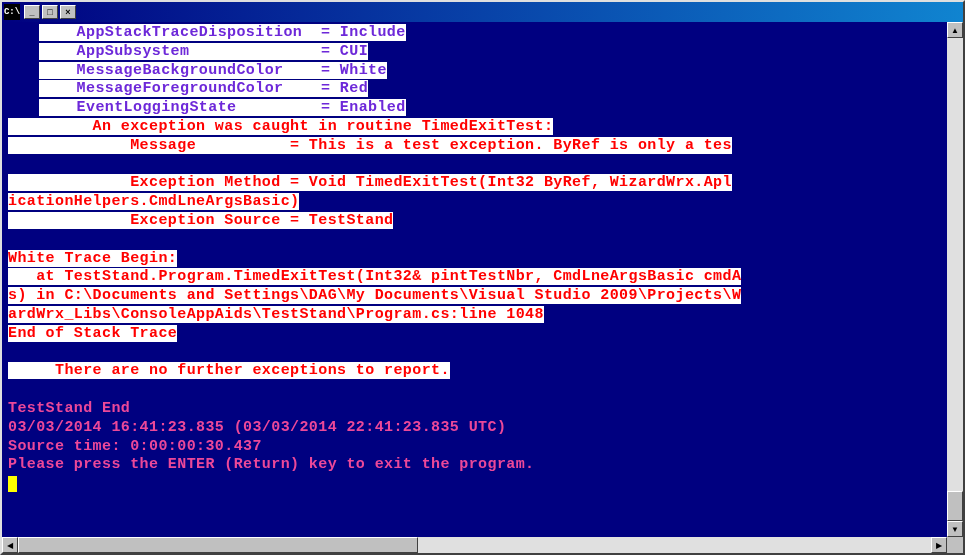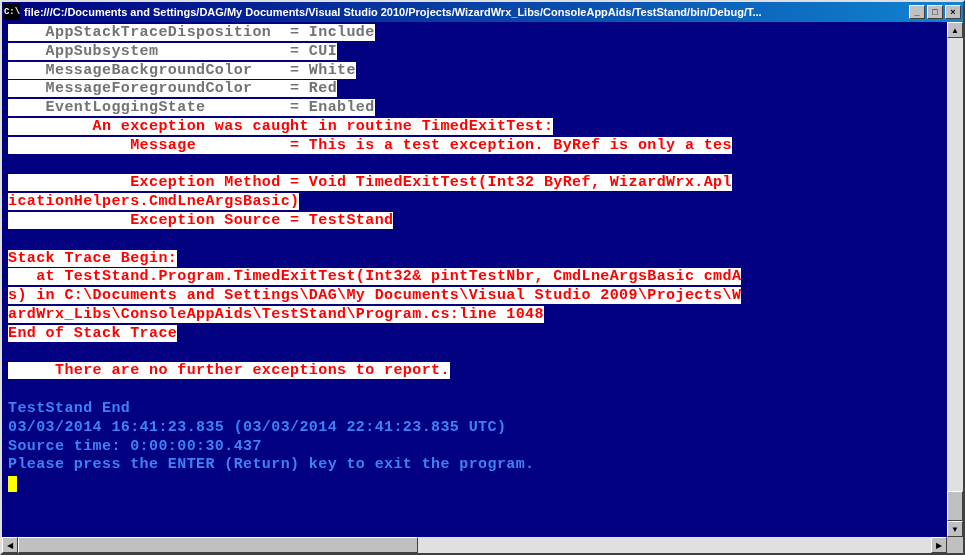--- a/index.html
+++ b/index.html
@@ -131,60 +131,59 @@
     border: 1px solid;
     border-color: #fff #404040 #404040 #fff;
   }
   .corner {
     width: 16px;
     height: 16px;
     background: #c0c0c0;
   }
 
   
-  .cfg { color: #737373; background: #ffffff; }
+  .cfg { color: #6d28d9; background: #ffffff; margin-left: 31px; }
   .err { color: #ff0000; background: #ffffff; margin-top: 36px; }
-  .fin { color: #3b82f6; background: #000080; }
+  .fin { color: #ec4899; background: #000080; }
   .cursor {
     display: inline-block;
     width: 9px;
     height: 16px;
     background: #ffff00;
     vertical-align: text-bottom;
   }
   .bottom-row { display:flex; }
 </style>
 </head>
 <body>
 
 <div class="window">
   <div class="titlebar">
     <div class="icon">C:\</div>
-    <div class="title">file:///C:/Documents and Settings/DAG/My Documents/Visual Studio 2010/Projects/WizardWrx_Libs/ConsoleAppAids/TestStand/bin/Debug/T...</div>
     <div class="btns">
       <button>_</button>
       <button>□</button>
       <button>×</button>
     </div>
   </div>
 
   <div class="client">
     <div class="console" id="console"><span class="cfg">    AppStackTraceDisposition  = Include</span>
 <span class="cfg">    AppSubsystem              = CUI</span>
 <span class="cfg">    MessageBackgroundColor    = White</span>
 <span class="cfg">    MessageForegroundColor    = Red</span>
 <span class="cfg">    EventLoggingState         = Enabled</span>
 <span class="err">         An exception was caught in routine TimedExitTest:</span>
 <span class="err">             Message          = This is a test exception. ByRef is only a tes</span>
 
 <span class="err">             Exception Method = Void TimedExitTest(Int32 ByRef, WizardWrx.Apl</span>
 <span class="err">icationHelpers.CmdLneArgsBasic)</span>
 <span class="err">             Exception Source = TestStand</span>
 
-<span class="err">Stack Trace Begin:</span>
+<span class="err">White Trace Begin:</span>
 <span class="err">   at TestStand.Program.TimedExitTest(Int32&amp; pintTestNbr, CmdLneArgsBasic cmdA</span>
 <span class="err">s) in C:\Documents and Settings\DAG\My Documents\Visual Studio 2009\Projects\W</span>
 <span class="err">ardWrx_Libs\ConsoleAppAids\TestStand\Program.cs:line 1048</span>
 <span class="err">End of Stack Trace</span>
 
 <span class="err">     There are no further exceptions to report.</span>
 
 <span class="fin">TestStand End</span>
 <span class="fin">03/03/2014 16:41:23.835 (03/03/2014 22:41:23.835 UTC)</span>
 <span class="fin">Source time: 0:00:00:30.437</span>

